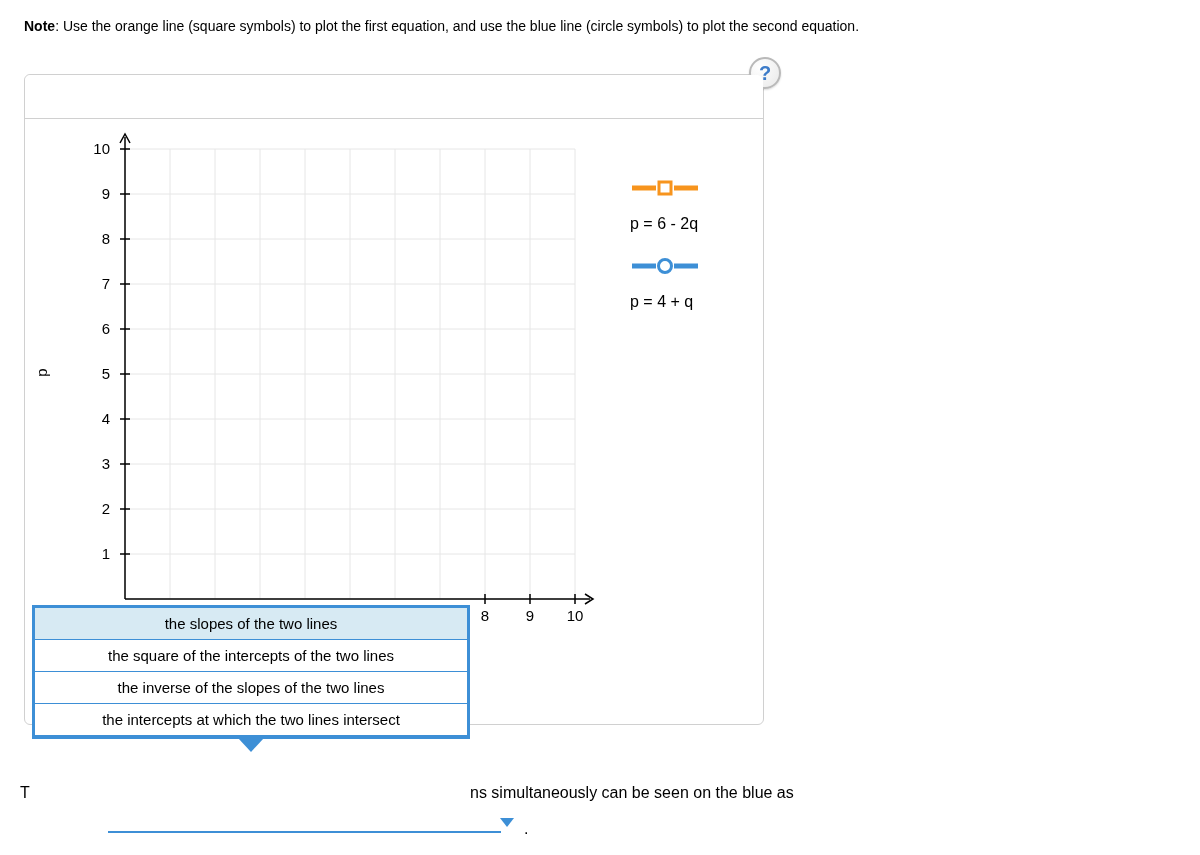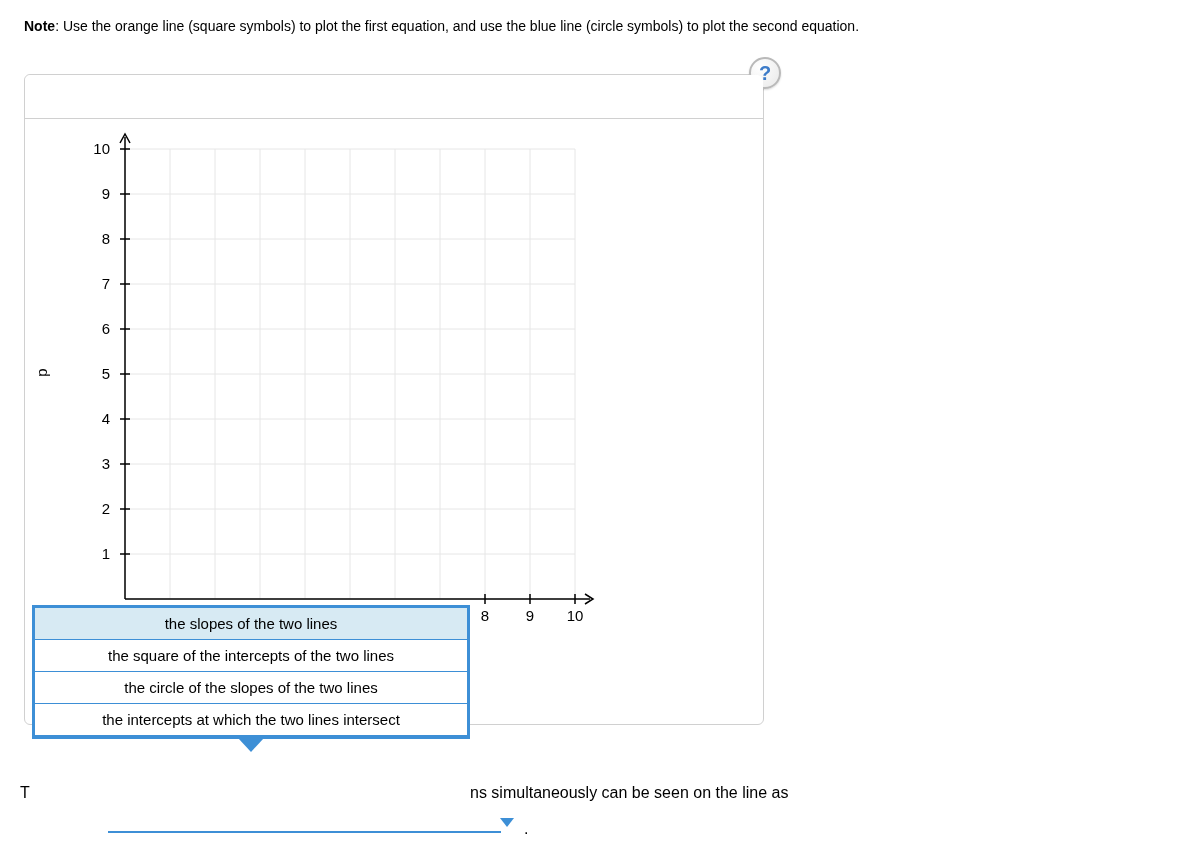--- a/index.html
+++ b/index.html
@@ -217,29 +217,47 @@
         <text x="45" y="25">10</text>
       </g>
 
       <g font-family="Arial" font-size="15" text-anchor="middle">
         <text x="420" y="492">8</text>
         <text x="465" y="492">9</text>
         <text x="510" y="492">10</text>
       </g>
     </svg>
 
+    <div class="legend">
+      <div class="legend-row">
+        <svg class="legend-sym" viewBox="0 0 70 18">
+          <line x1="2" y1="9" x2="26" y2="9" stroke="#f7941d" stroke-width="5"></line>
+          <line x1="44" y1="9" x2="68" y2="9" stroke="#f7941d" stroke-width="5"></line>
+          <rect x="29" y="3" width="12" height="12" fill="#fff" stroke="#f7941d" stroke-width="3"></rect>
+        </svg>
+        <span class="legend-label">p = 6 - 2q</span>
+      </div>
+      <div class="legend-row" style="margin-top:24px;">
+        <svg class="legend-sym" viewBox="0 0 70 18">
+          <line x1="2" y1="9" x2="26" y2="9" stroke="#3d8fd6" stroke-width="5"></line>
+          <line x1="44" y1="9" x2="68" y2="9" stroke="#3d8fd6" stroke-width="5"></line>
+          <circle cx="35" cy="9" r="6.5" fill="#fff" stroke="#3d8fd6" stroke-width="3"></circle>
+        </svg>
+        <span class="legend-label">p = 4 + q</span>
+      </div>
+    </div>
 
   </div>
 </div>
 
 <div class="dropdown">
   <div class="dd-option selected">the slopes of the two lines</div>
   <div class="dd-option">the square of the intercepts of the two lines</div>
-  <div class="dd-option">the circle of the slopes of the two lines</div>
+  <div class="dd-option">the inverse of the slopes of the two lines</div>
   <div class="dd-option">the intercepts at which the two lines intersect</div>
   <div class="dd-arrow"></div>
 </div>
 
 <span class="seven-mark">T</span>
-<span class="trailing-text">ns simultaneously can be seen on the line as</span>
+<span class="trailing-text">ns simultaneously can be seen on the blue as</span>
 <div class="blue-underline"></div>
 <div class="little-caret"></div>
 <span class="little-dot">.</span>
 
 </body></html>

